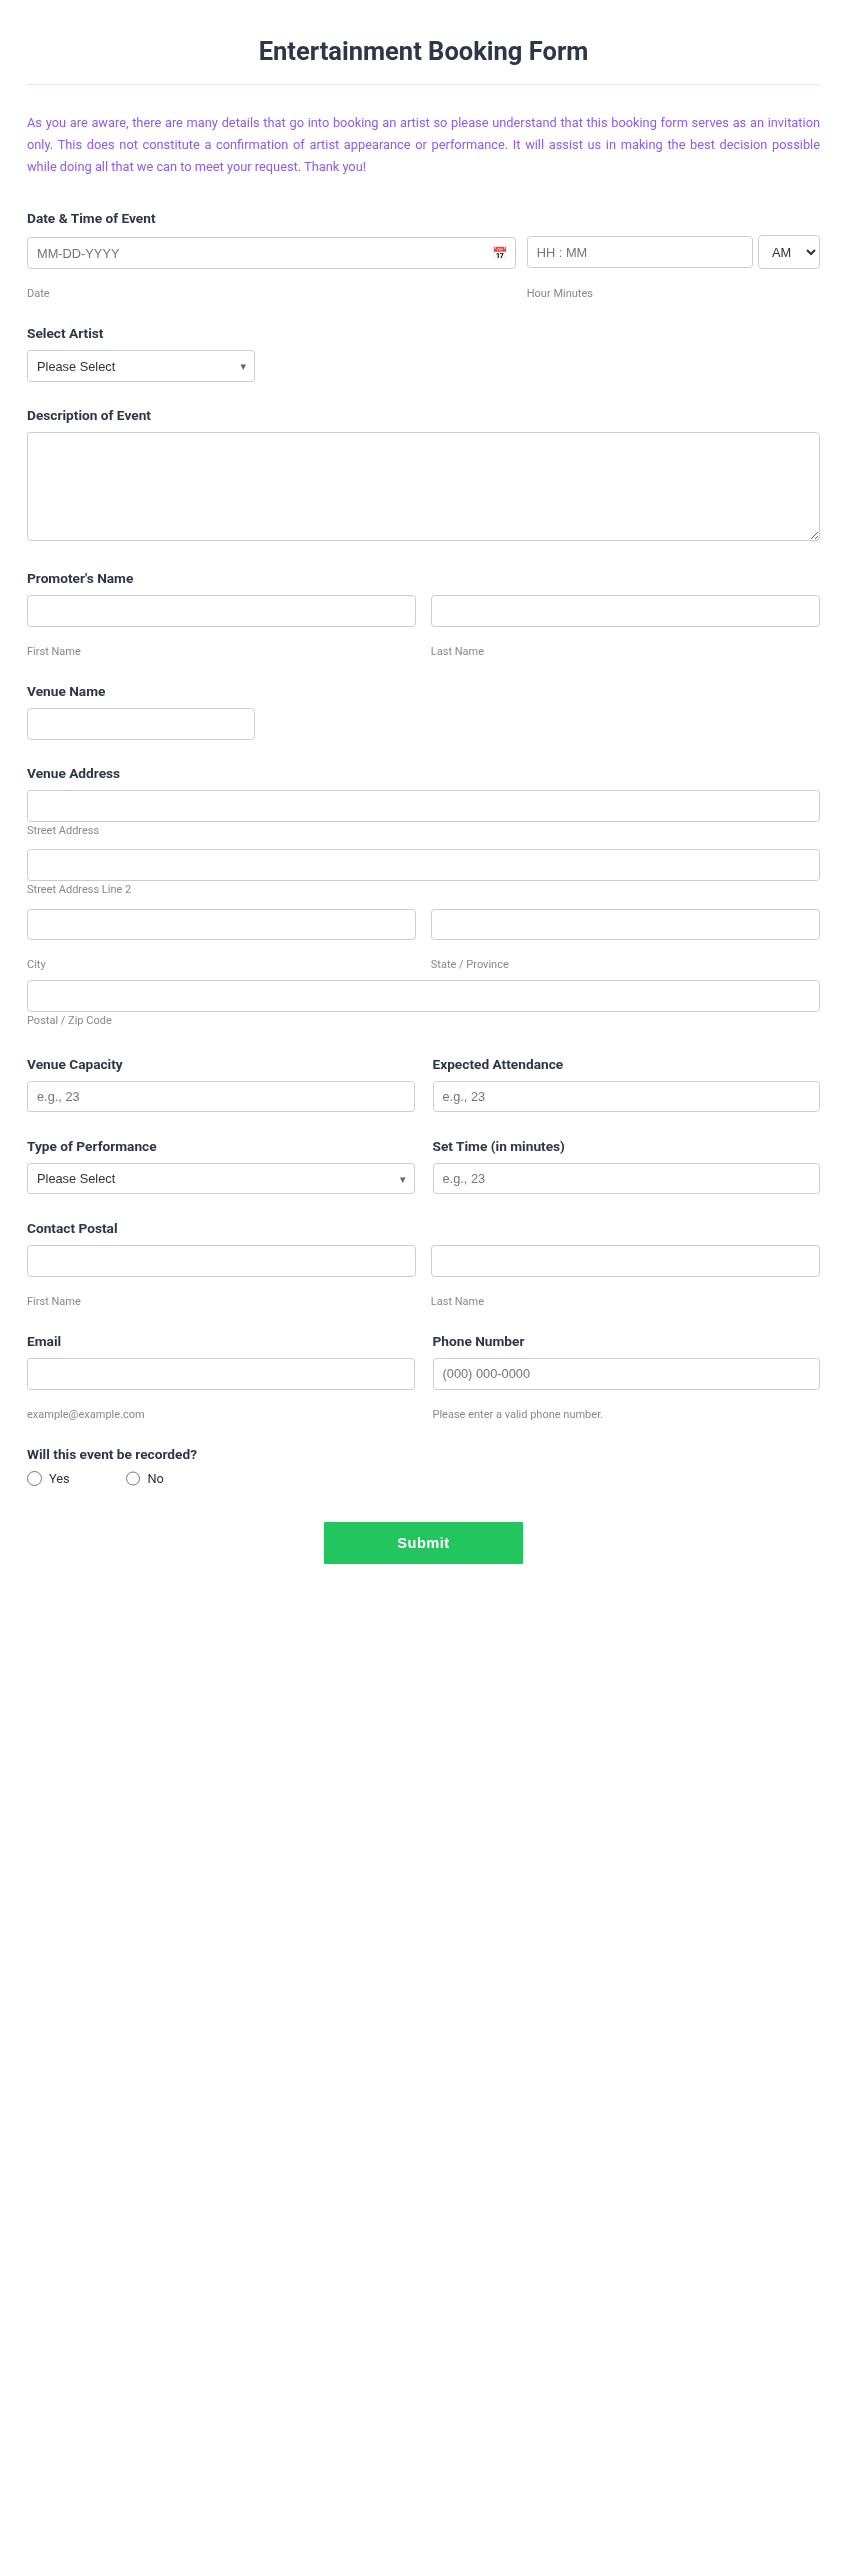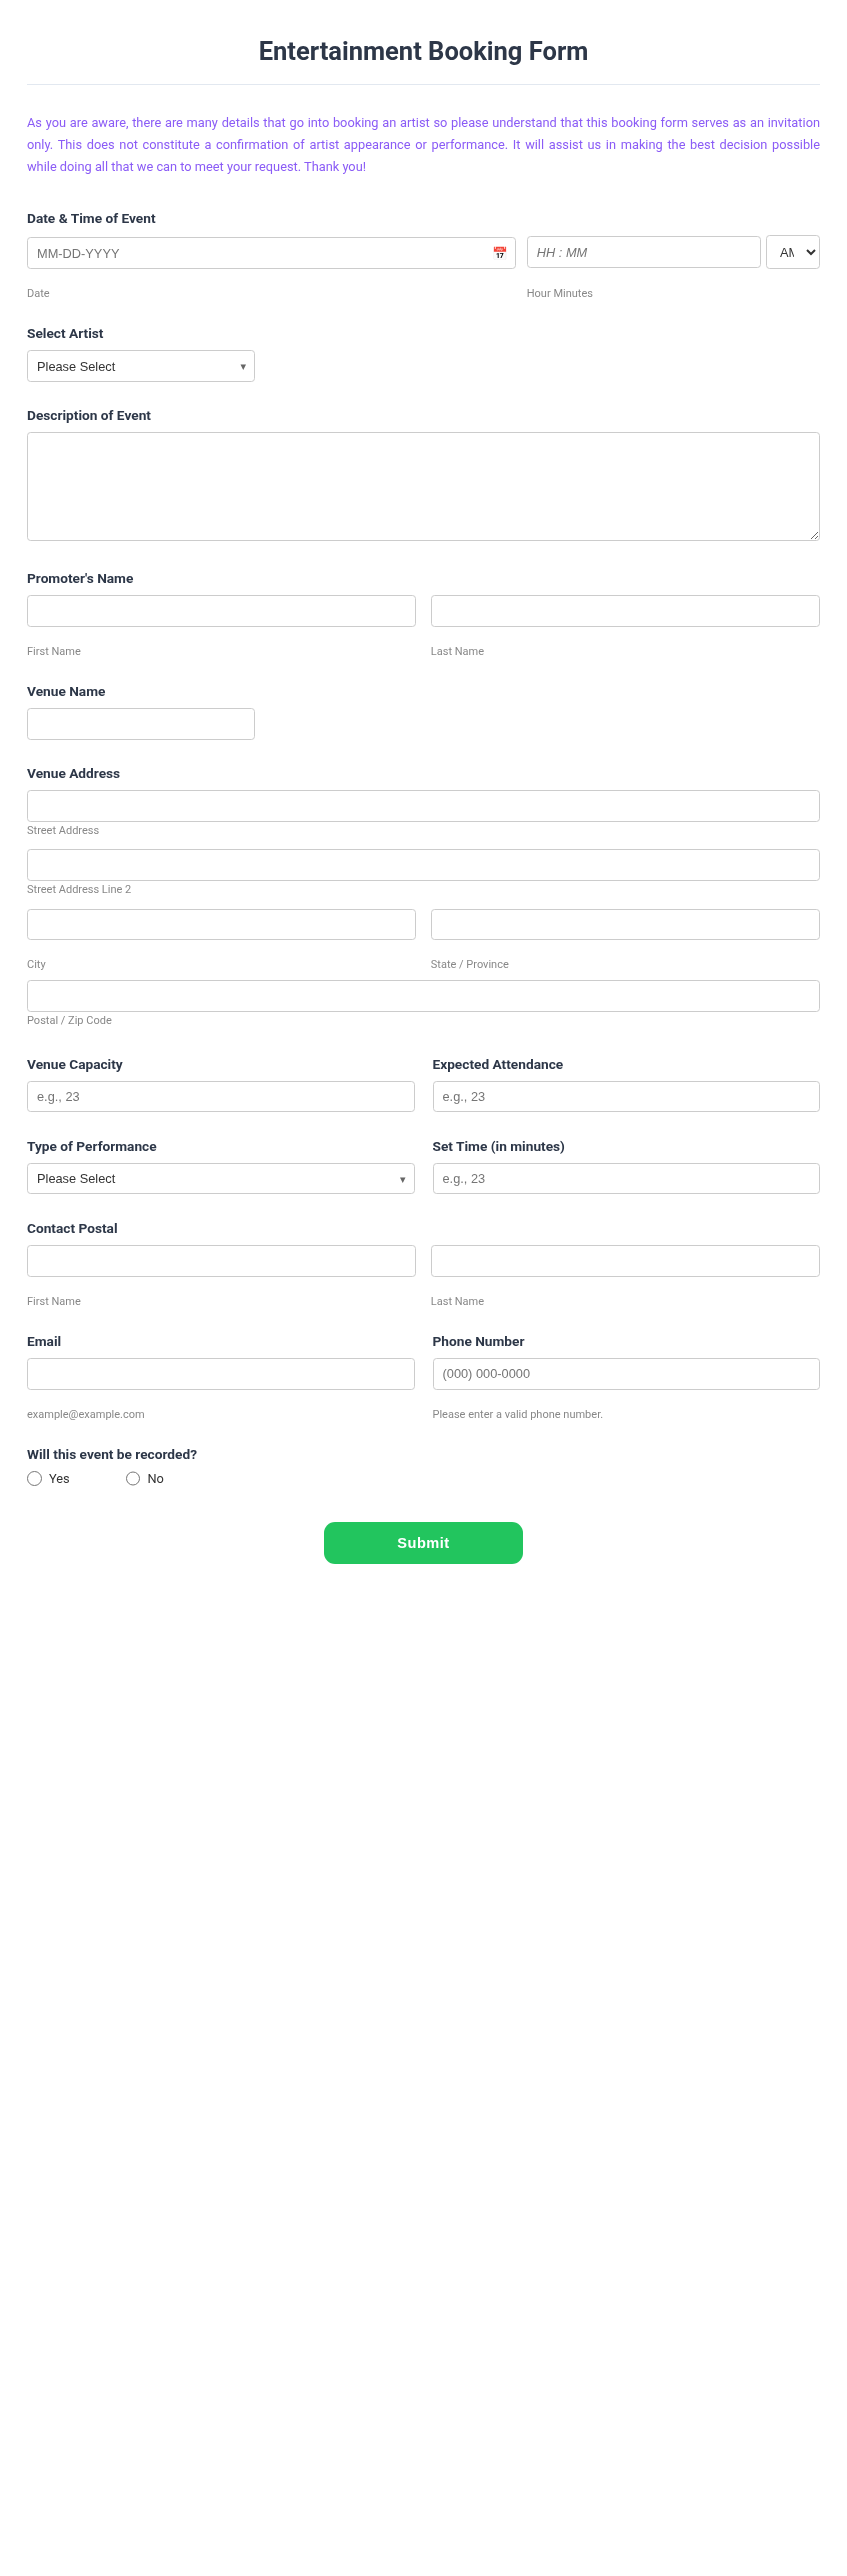--- a/index.html
+++ b/index.html
@@ -92,24 +92,23 @@
       display: flex;
       flex-direction: column;
     }
     .time-inner {
       display: flex;
       gap: 5.5px;
       align-items: center;
     }
     .time-inner input {
       flex: 1;
-      font-style: italic;
     }
     .time-inner select {
-      width: 54px;
+      width: 62px;
     }
     .select-wrap {
       position: relative;
       display: inline-block;
       width: 228px;
     }
     .select-wrap select {
       width: 100%;
       appearance: none;
       -webkit-appearance: none;
@@ -173,21 +172,21 @@
     }
     .submit-row {
       display: flex;
       justify-content: center;
       margin-top: 36px;
     }
     .submit-btn {
       background: #22c55e;
       color: #fff;
       border: none;
-      border-radius: 11px;
+      border-radius: 1px;
       padding: 12.8px 73px;
       font-size: 14.6px;
       font-weight: 600;
       cursor: pointer;
       letter-spacing: 0.5px;
     }
     .date-input-calendar {
       position: relative;
     }
     .date-input-calendar input {

